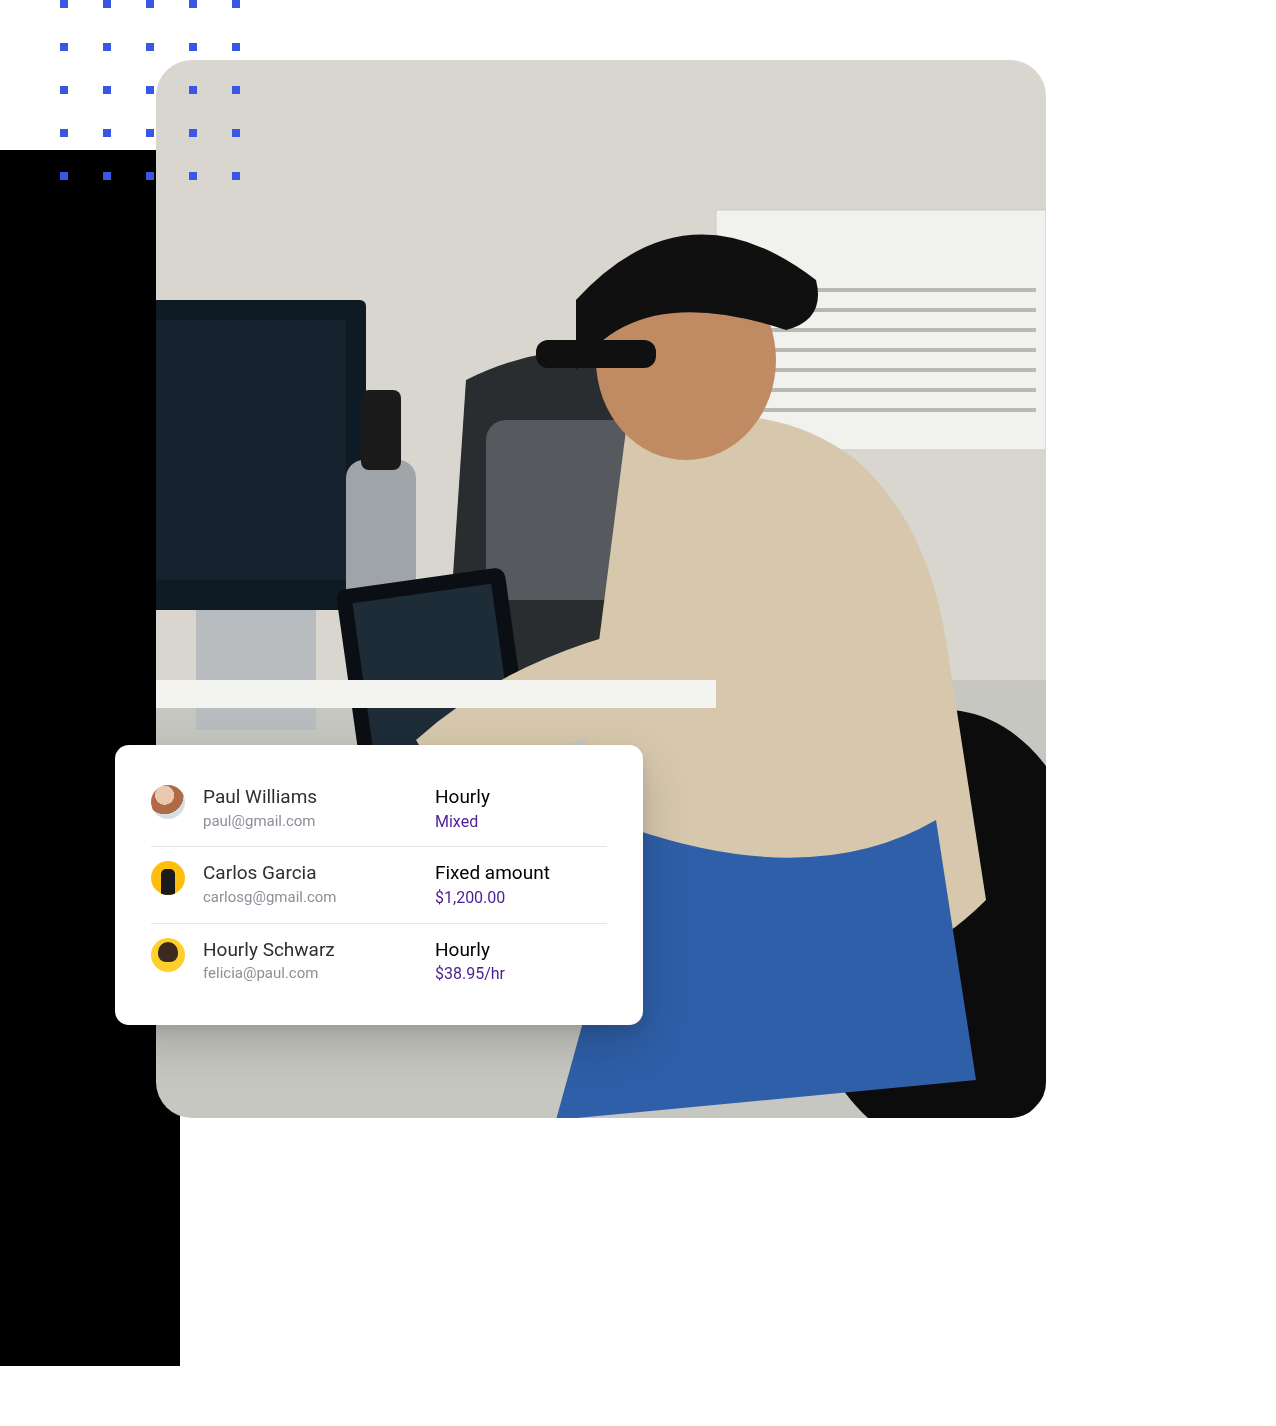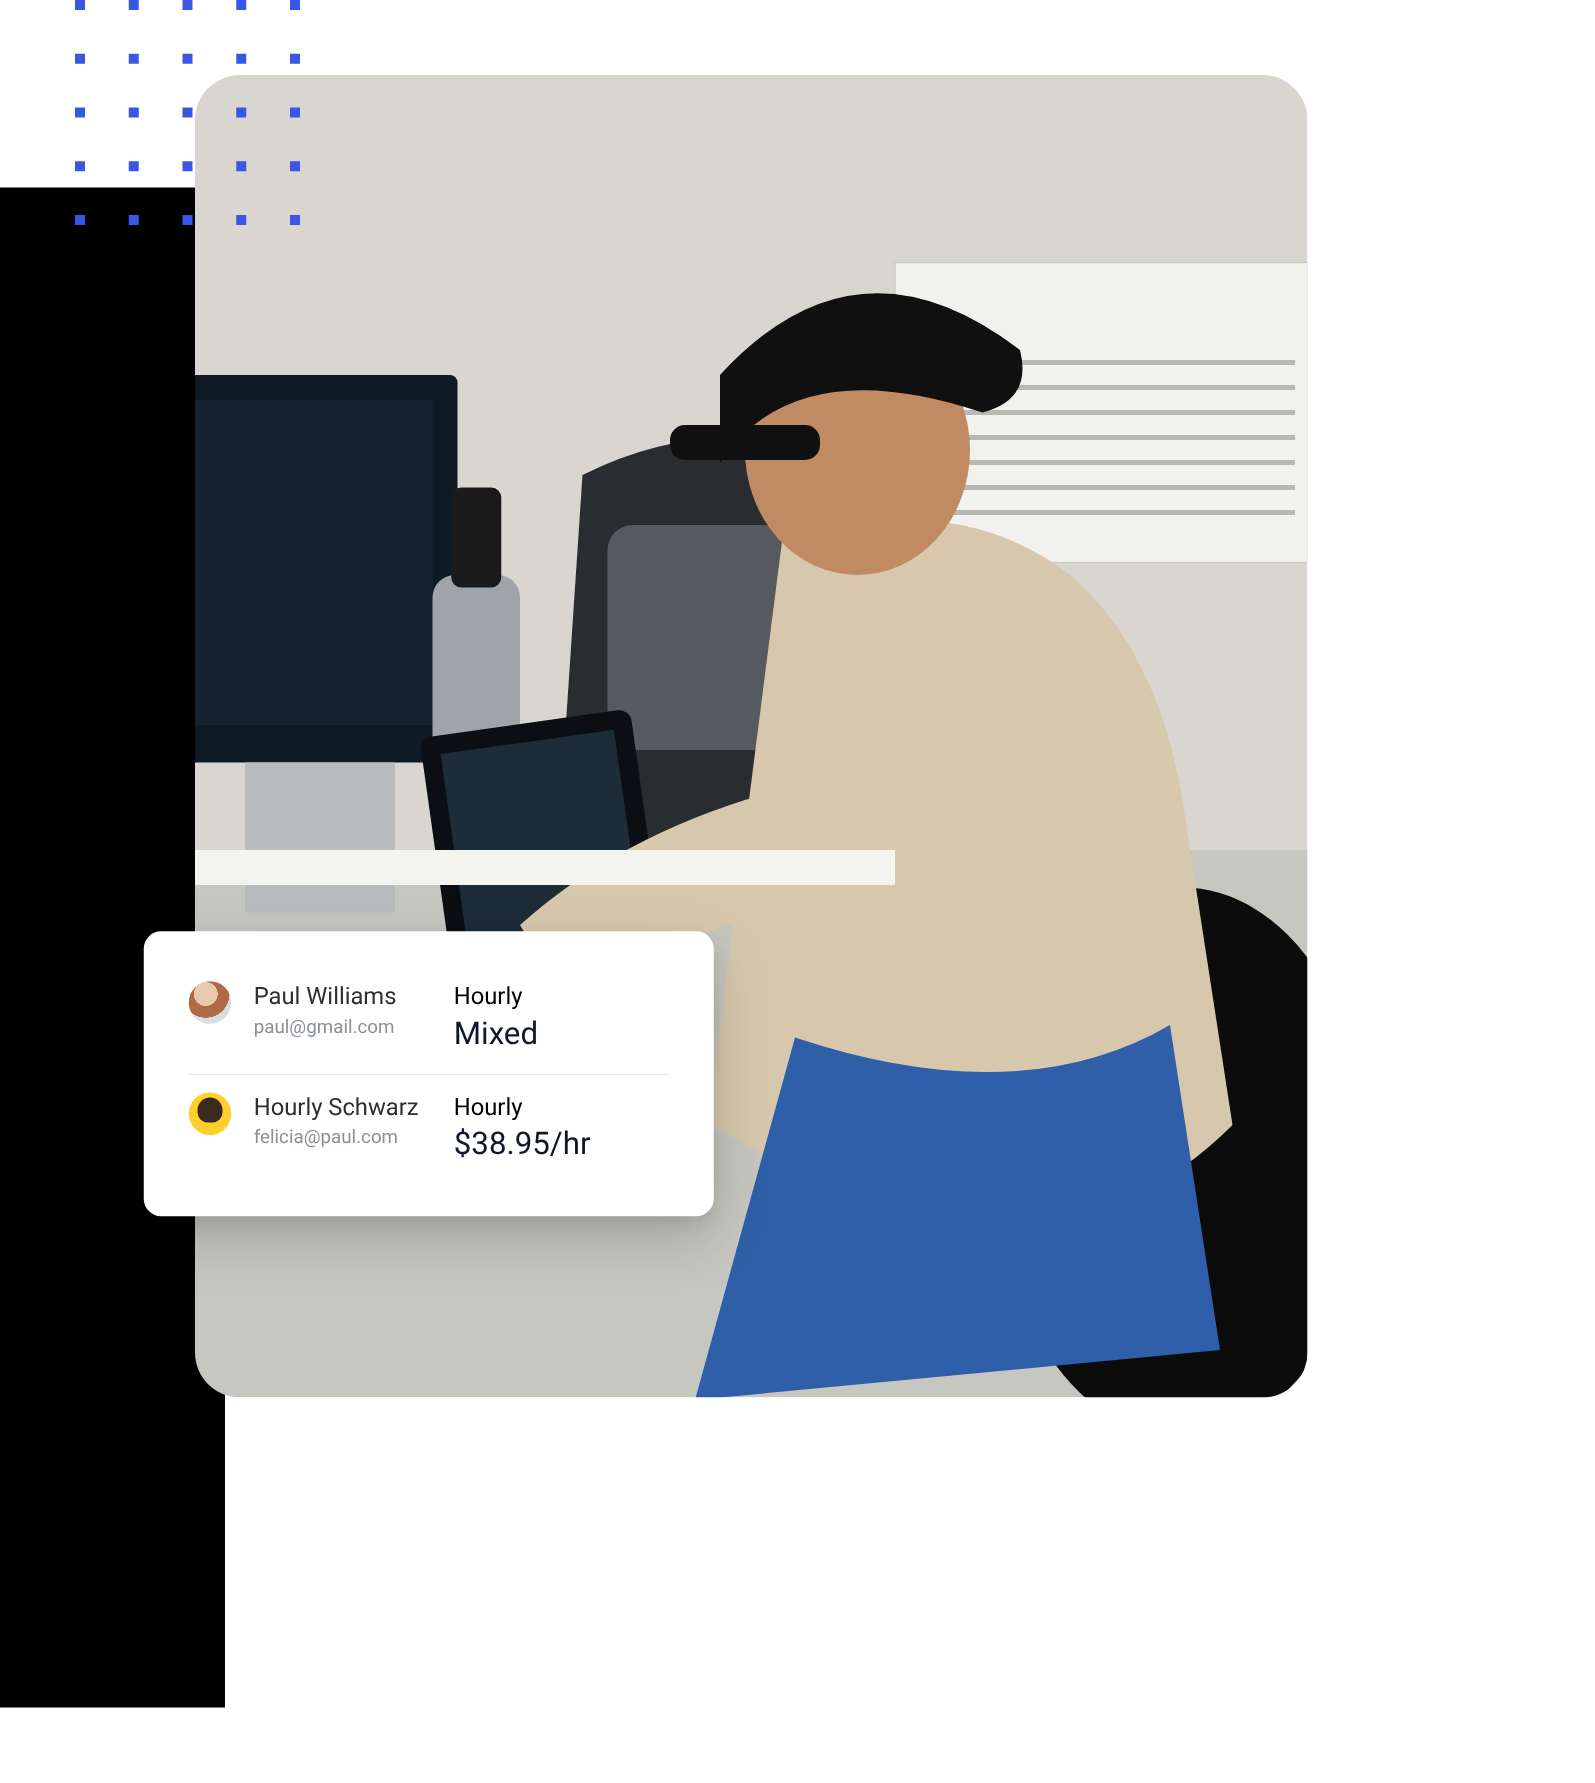--- a/index.html
+++ b/index.html
@@ -55,21 +55,21 @@
     overflow: hidden;
     z-index: 2;
   }
   .hero svg { width: 100%; height: 100%; display: block; }
 
   
   .card {
     position: absolute;
     top: 745px;
     left: 115px;
-    width: 456px;
+    width: 528px;
     background: #ffffff;
     border-radius: 14px;
     box-shadow: 0 18px 48px rgba(0,0,0,.18), 0 6px 12px rgba(0,0,0,.08);
     padding: 26px 36px 26px 36px;
     z-index: 5;
   }
   .row {
     display: flex;
     align-items: flex-start;
     padding: 14px 0;
@@ -89,21 +89,21 @@
   .avatar.erika  { background: #ffd02c; }
   .avatar.erika::after{ content:""; position:absolute; top:4px; left:7px; right:7px; height:20px; background:#3a2a20; border-radius:50% 50% 40% 40%; }
 
   .col-user  { flex: 1 1 auto; min-width: 0; }
   .col-meta  { flex: 0 0 172px; }
 
   .name  { font-size: 19px; color: #2d2f33; line-height: 1.25; }
   .email { font-size: 15px; color: #8a8f98; line-height: 1.35; margin-top: 2px; }
 
   .type  { font-size: 19px; color: #000000; line-height: 1.25; }
-  .value { font-size: 25px; color: #0f172a; line-height: 1.35; margin-top: 2px; }
+  .value { font-size: 16px; color: #4c1d95; line-height: 1.35; margin-top: 2px; }
 </style>
 </head>
 <body>
 
 <div class="dot-grid">
   <span></span>
     <span></span>
     <span></span>
     <span></span>
     <span></span>
@@ -189,20 +189,31 @@
     <div class="col-user">
       <div class="name">Paul Williams</div>
       <div class="email">paul@gmail.com</div>
     </div>
     <div class="col-meta">
       <div class="type">Hourly</div>
       <div class="value">Mixed</div>
     </div>
   </div>
 
+  <div class="row">
+    <div class="avatar carlos"></div>
+    <div class="col-user">
+      <div class="name">Carlos Garcia</div>
+      <div class="email">carlosg@gmail.com</div>
+    </div>
+    <div class="col-meta">
+      <div class="type">Fixed amount</div>
+      <div class="value">$1,200.00</div>
+    </div>
+  </div>
 
   <div class="row">
     <div class="avatar erika"></div>
     <div class="col-user">
       <div class="name">Hourly Schwarz</div>
       <div class="email">felicia@paul.com</div>
     </div>
     <div class="col-meta">
       <div class="type">Hourly</div>
       <div class="value">$38.95/hr</div>

